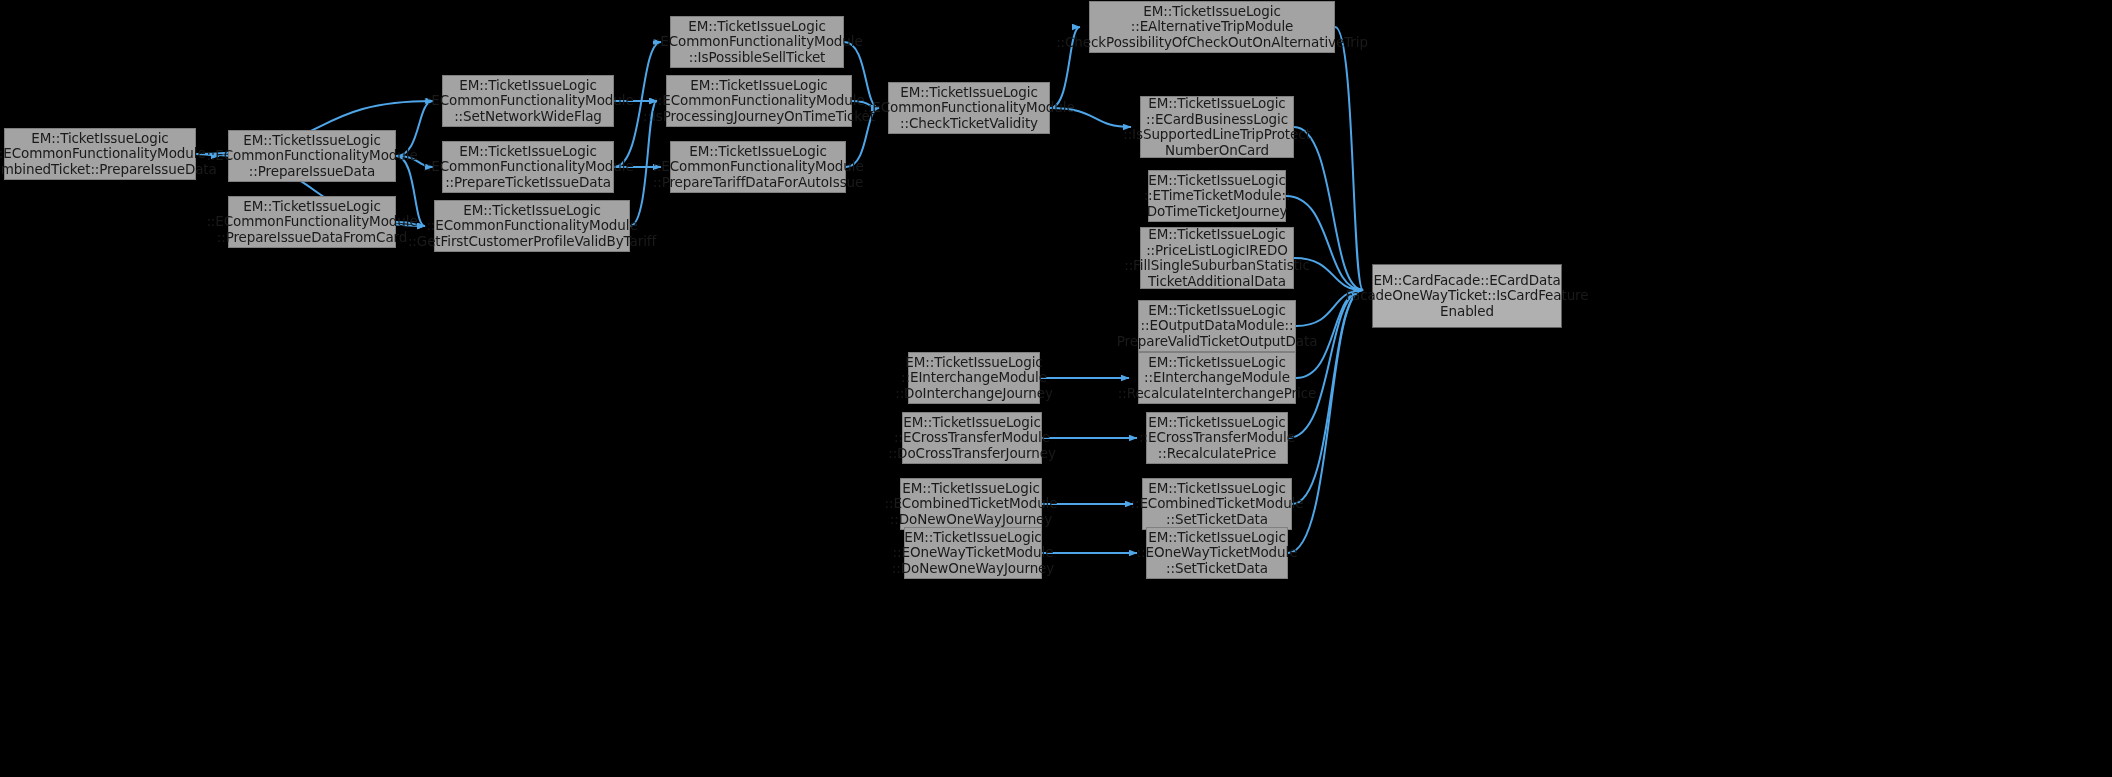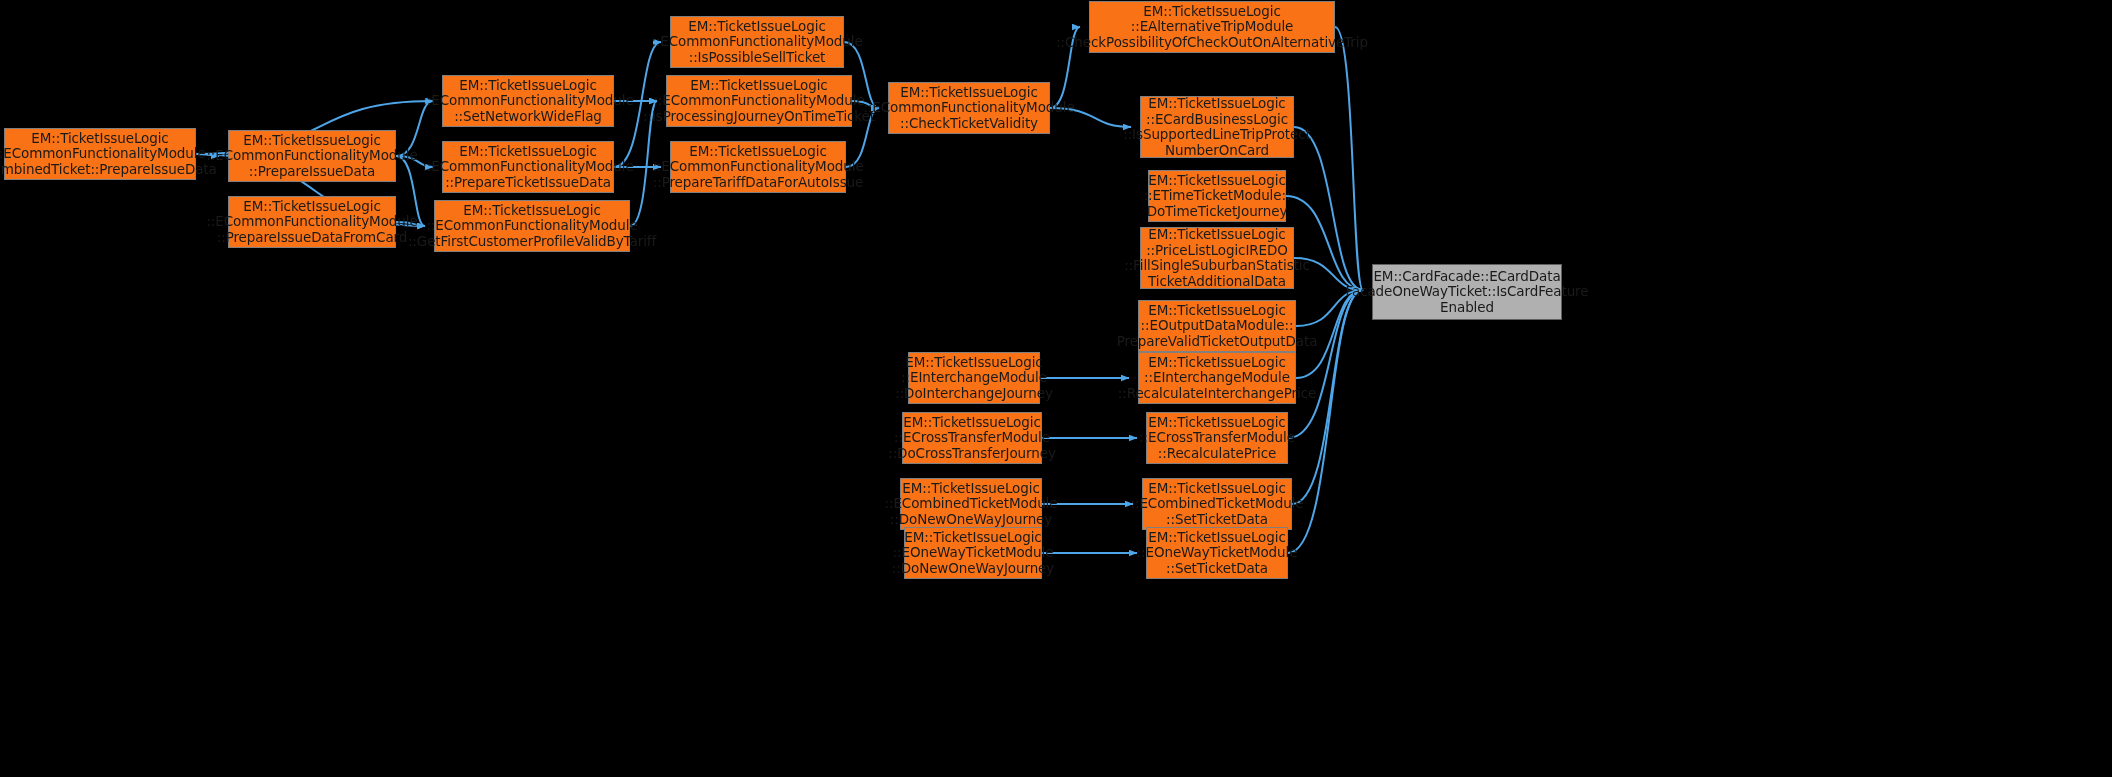--- a/index.html
+++ b/index.html
@@ -1,19 +1,19 @@
 <!DOCTYPE html>
 <html><head>
 <meta charset="utf-8">
 <style>
   html,body{margin:0;padding:0;background:#000;}
   #canvas{position:relative;width:2112px;height:777px;background:#000;overflow:hidden;
           font-family:"DejaVu Sans","Liberation Sans",sans-serif;}
   svg.edges{position:absolute;left:0;top:0;width:2112px;height:777px;pointer-events:none;}
-  .node{position:absolute;box-sizing:border-box;background:#f97316;border:1px solid #808080;
+  .node{position:absolute;box-sizing:border-box;background:#a3a3a3;border:1px solid #808080;
         display:flex;align-items:center;justify-content:center;text-align:center;
         color:#1a1a1a;font-size:13.5px;line-height:15.5px;white-space:pre;letter-spacing:-0.1px;}
   .node.target{background:#b0b0b0;border:1px solid #606060;}
   .node span{display:block;}
 </style>
 </head>
 <body>
 
 <div id="canvas">
   <svg class="edges" id="edge-layer">
@@ -117,17 +117,17 @@
 ::DoInterchangeJourney</span></div>
       <div class="node" style="left: 902px; top: 412px; width: 140px; height: 52px;"><span>EM::TicketIssueLogic
 ::ECrossTransferModule
 ::DoCrossTransferJourney</span></div>
       <div class="node" style="left: 900px; top: 478px; width: 142px; height: 52px;"><span>EM::TicketIssueLogic
 ::ECombinedTicketModule
 ::DoNewOneWayJourney</span></div>
       <div class="node" style="left: 904px; top: 527px; width: 138px; height: 52px;"><span>EM::TicketIssueLogic
 ::EOneWayTicketModule
 ::DoNewOneWayJourney</span></div>
-      <div class="node target" style="left: 1372px; top: 264px; width: 190px; height: 56px;"><span>EM::CardFacade::ECardData
+      <div class="node target" style="left: 1372px; top: 264px; width: 190px; height: 64px;"><span>EM::CardFacade::ECardData
 FacadeOneWayTicket::IsCardFeature
 Enabled</span></div>
     </div>
 </div>
 
 </body></html>

